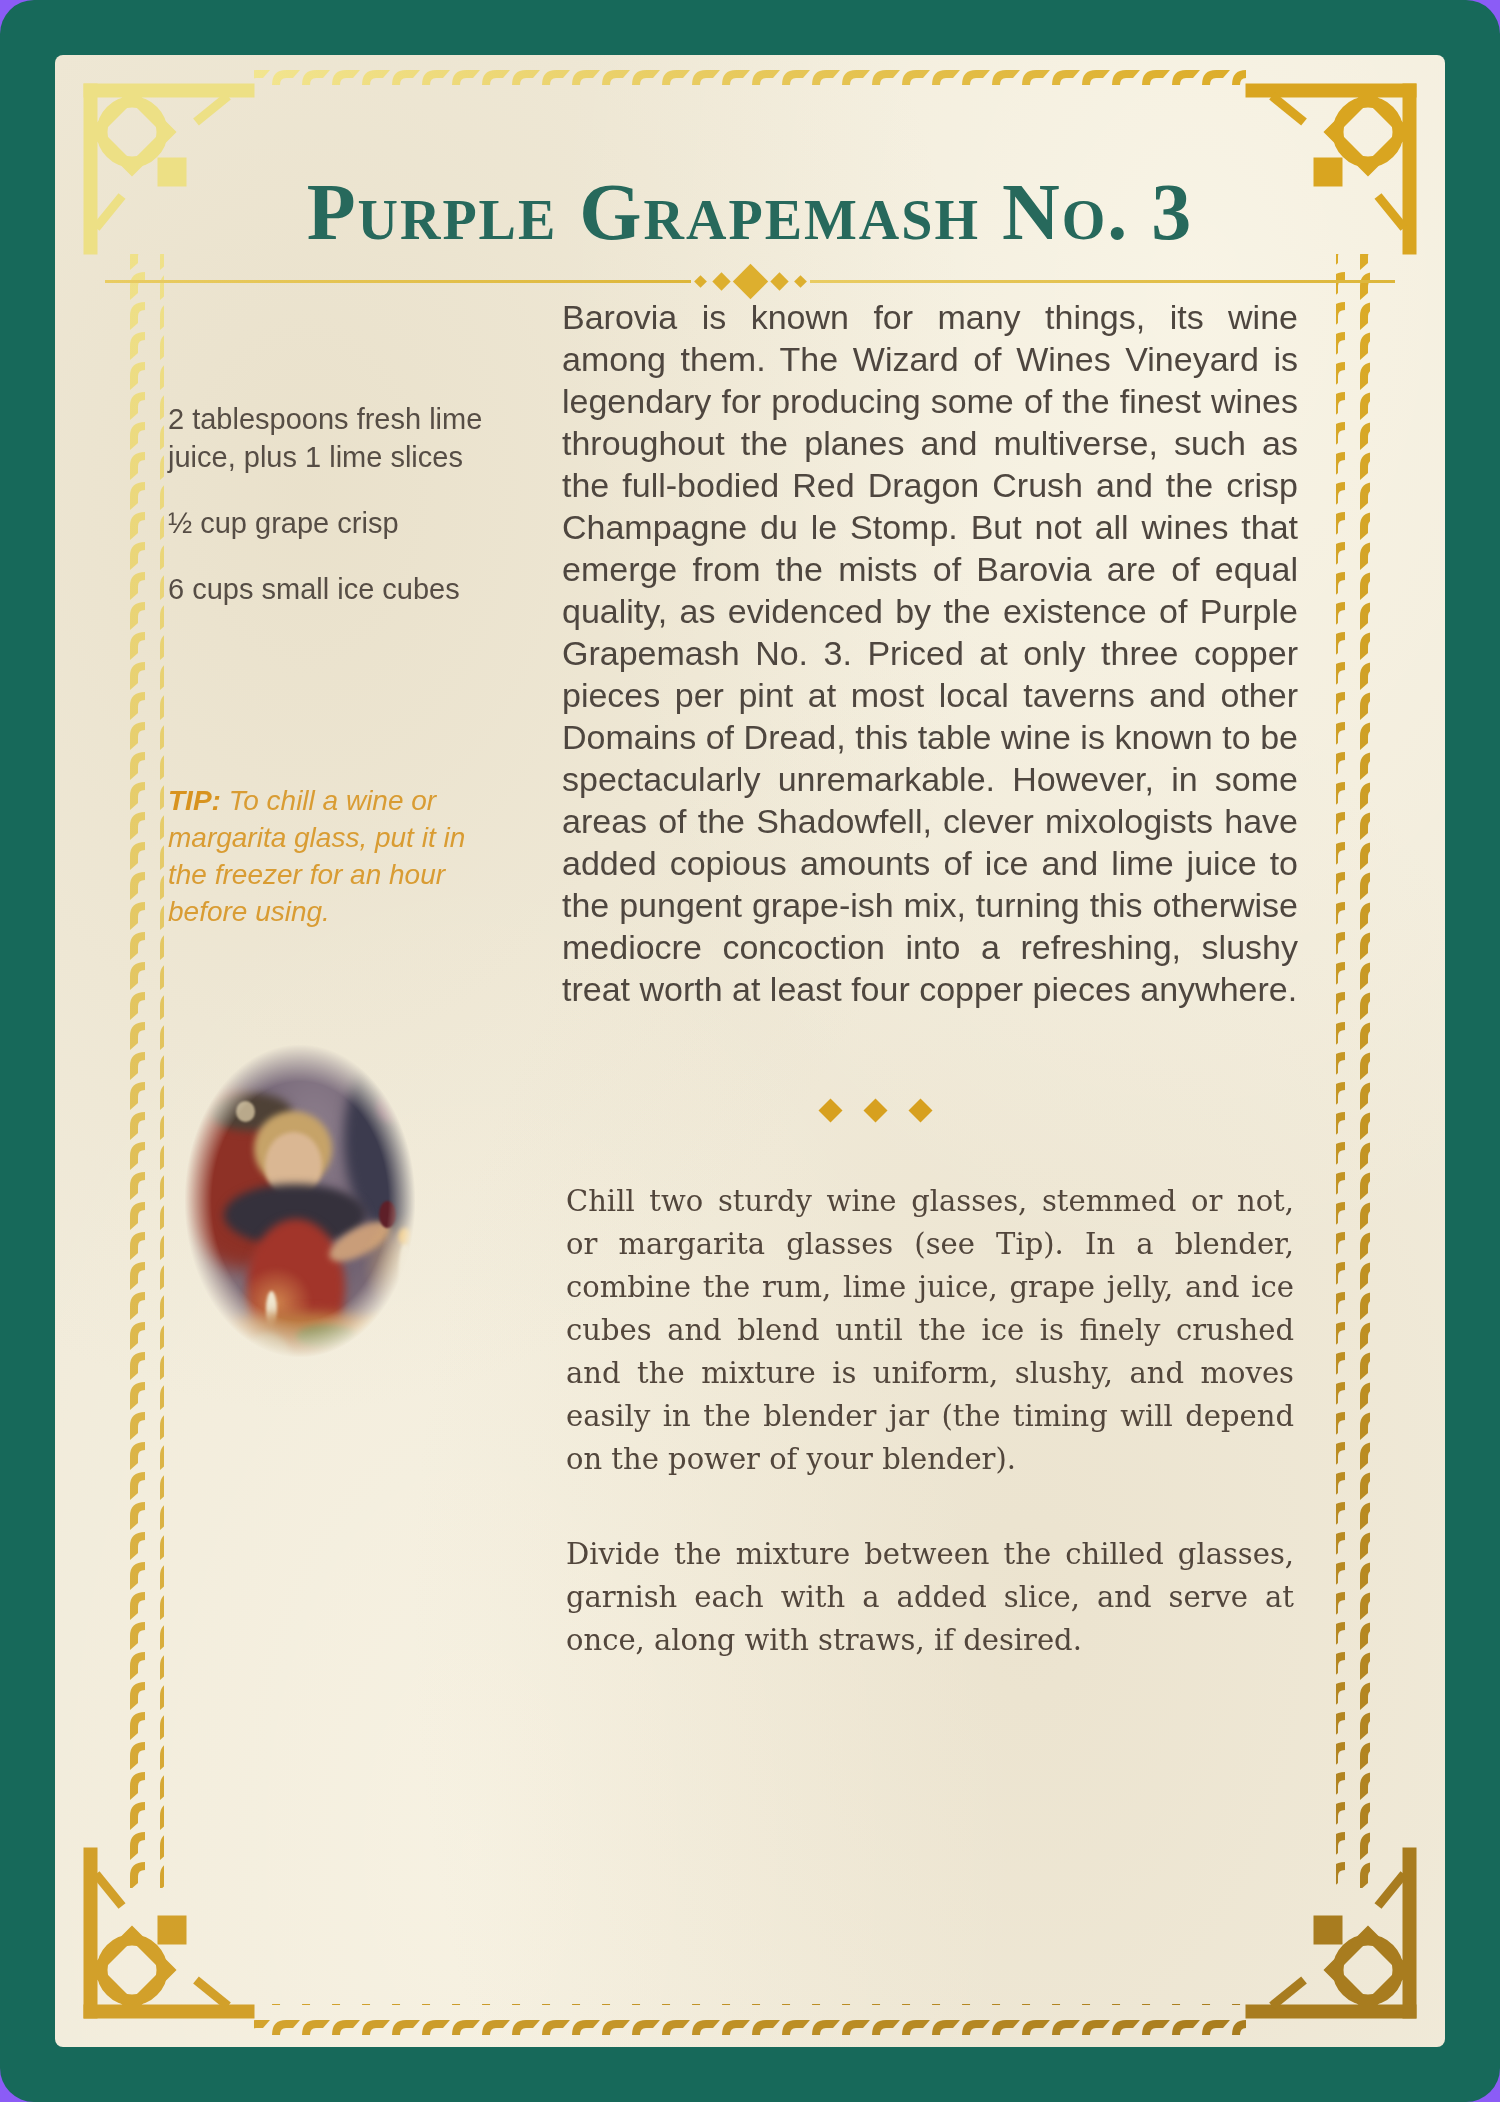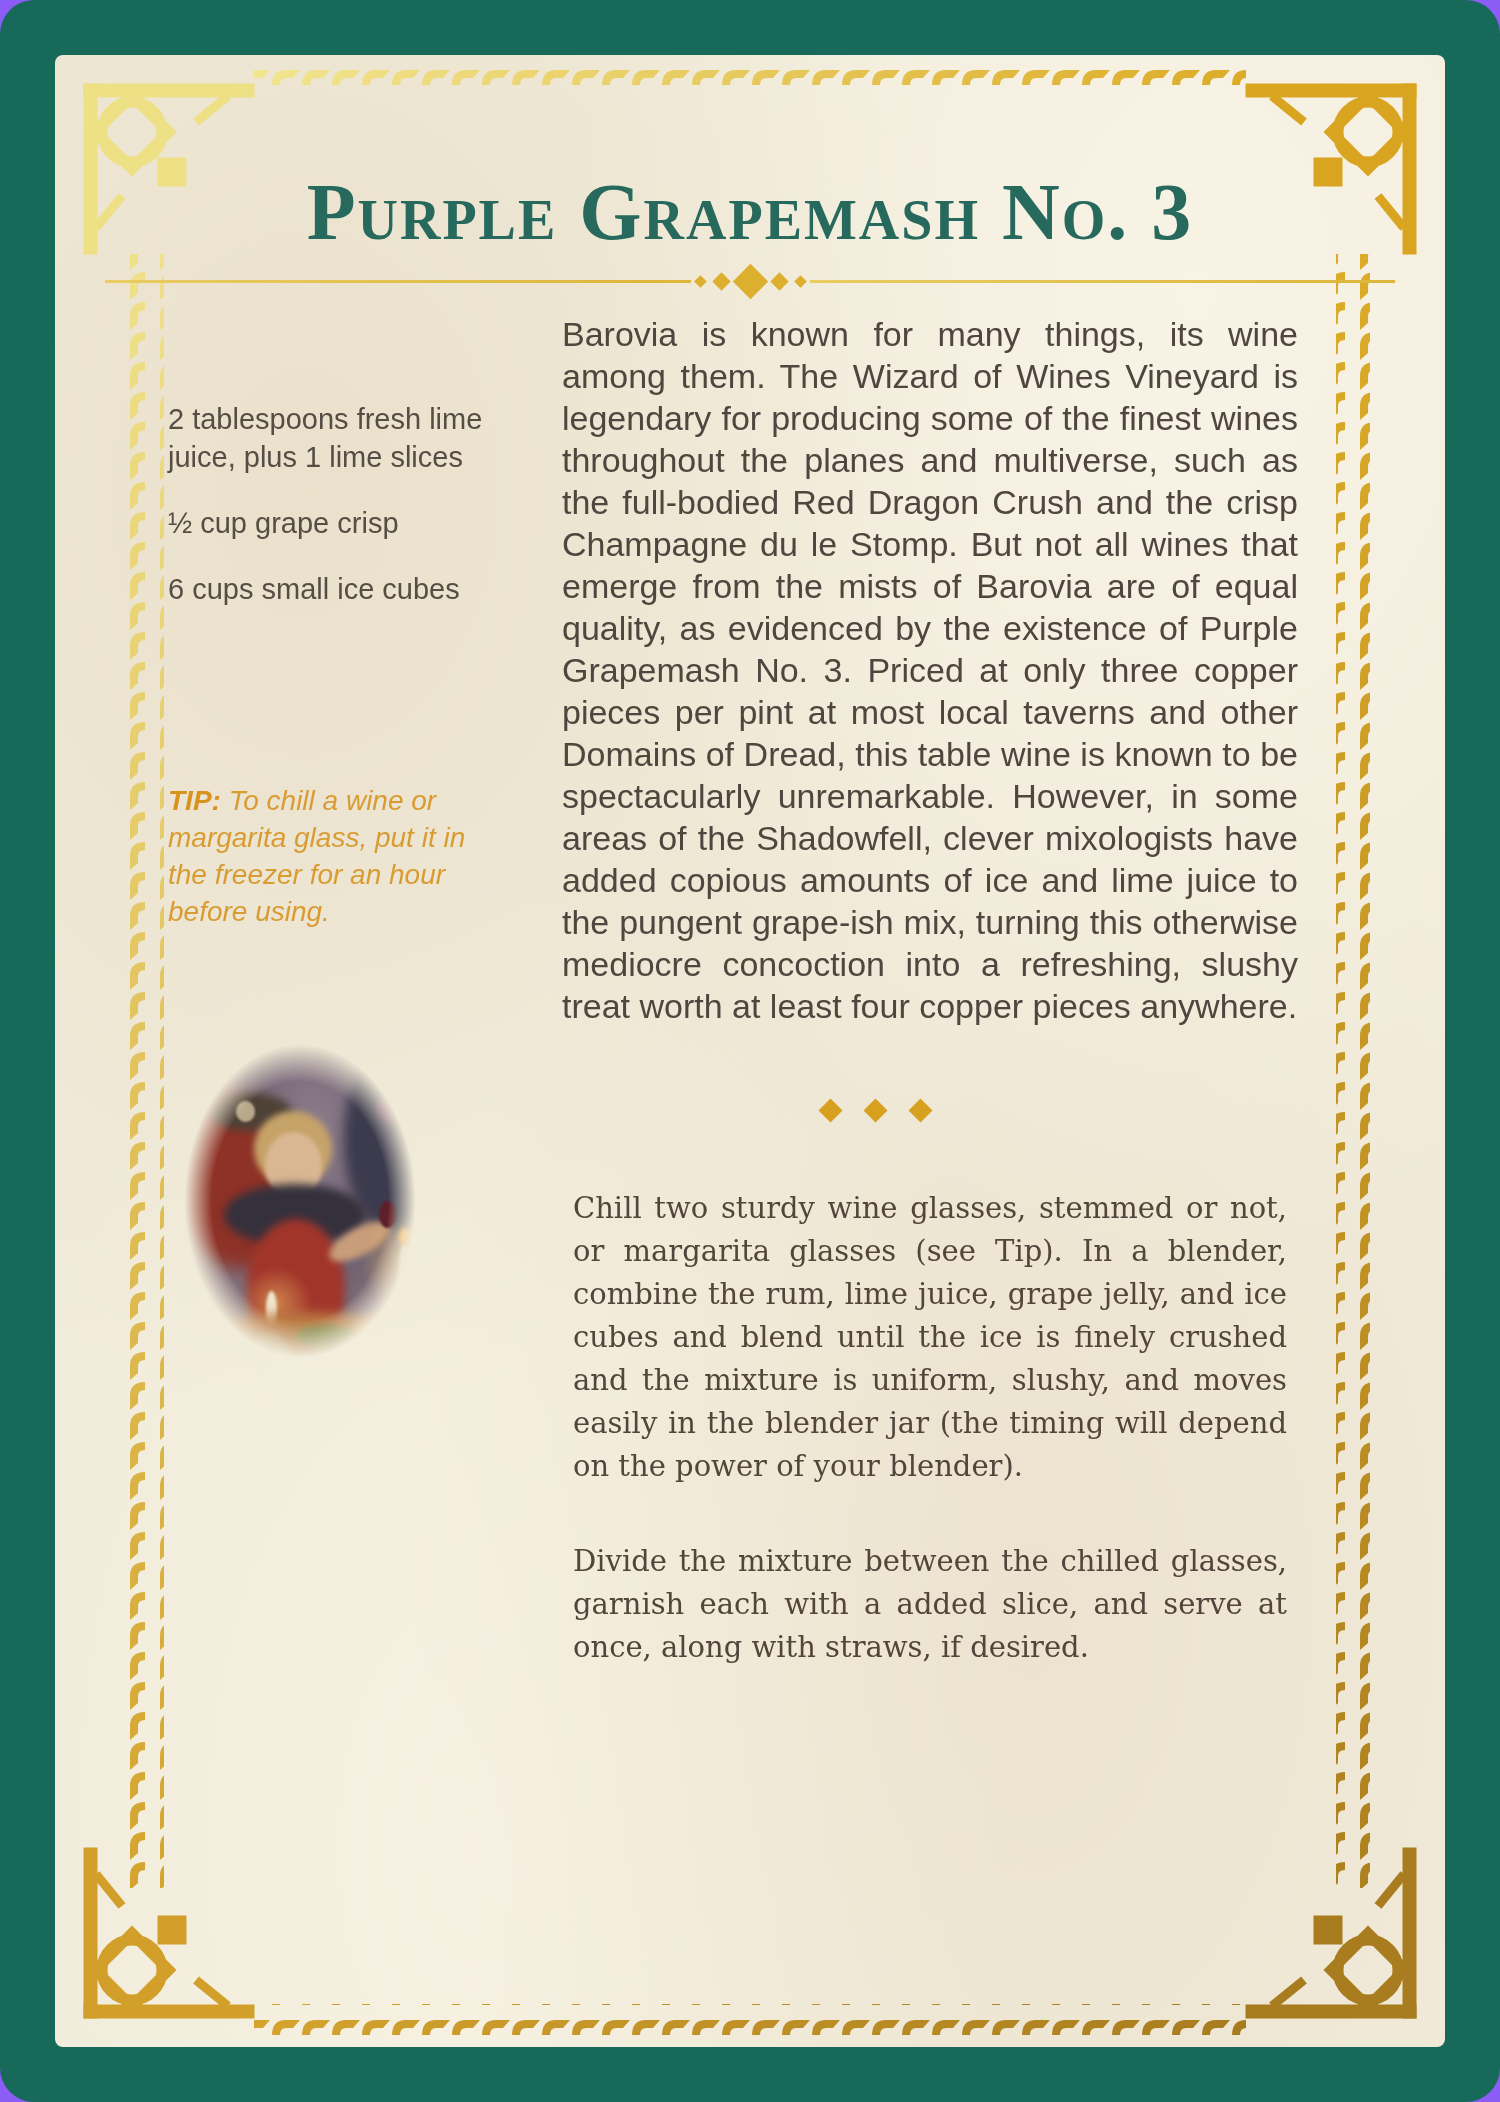--- a/index.html
+++ b/index.html
@@ -63,28 +63,28 @@
   .l-candle2{left:277px;top:262px;width:11px;height:48px;background:#e5dac0;filter:blur(1.5px);border-radius:5px;}
   .l-flame{left:251px;top:233px;width:13px;height:17px;background:#f6b23c;filter:blur(2px);}
   .l-glow2{left:88px;top:268px;width:80px;height:80px;background:radial-gradient(circle,rgba(244,198,106,.55) 0%,transparent 64%);filter:blur(2px);}
   .l-candle3{left:118px;top:296px;width:11px;height:38px;background:#efe6cf;filter:blur(1.5px);border-radius:4px;}
   .l-table{left:26px;top:318px;width:266px;height:94px;background:linear-gradient(180deg,#c08045,#8f5526);filter:blur(6px);}
   .l-bread{left:194px;top:314px;width:116px;height:50px;background:#c98a3f;transform:rotate(-12deg);filter:blur(3px);}
   .l-greens{left:148px;top:330px;width:62px;height:24px;background:#7e8140;filter:blur(3px);}
   .l-jug{left:96px;top:338px;width:48px;height:62px;background:#b79a6b;filter:blur(3px);}
 
   
-  .flavor{position:absolute;left:562px;top:313px;width:736px;font-size:34px;line-height:42px;
+  .flavor{position:absolute;left:562px;top:296px;width:736px;font-size:34px;line-height:42px;
           color:#4E463F;text-align:justify;}
   .tri-diamonds{position:absolute;left:822px;top:1102px;display:flex;gap:28px;}
   .tri-diamonds span{width:17px;height:17px;background:#D7A01F;transform:rotate(45deg);}
   .instructions{position:absolute;left:562px;top:1176px;width:736px;
           font-family:"DejaVu Serif",serif;font-size:29px;line-height:43px;color:#52463C;
           text-align:justify;}
-  .instructions p{margin:11px;}
+  .instructions p{margin:4px;}
   .instructions p + p{margin-top:52px;}
 </style>
 </head>
 <body>
 
 <div class="page">
   <div class="card">
     <div class="panel"></div>
 
     <svg class="frame" viewBox="0 0 1500 2102" aria-hidden="true">

